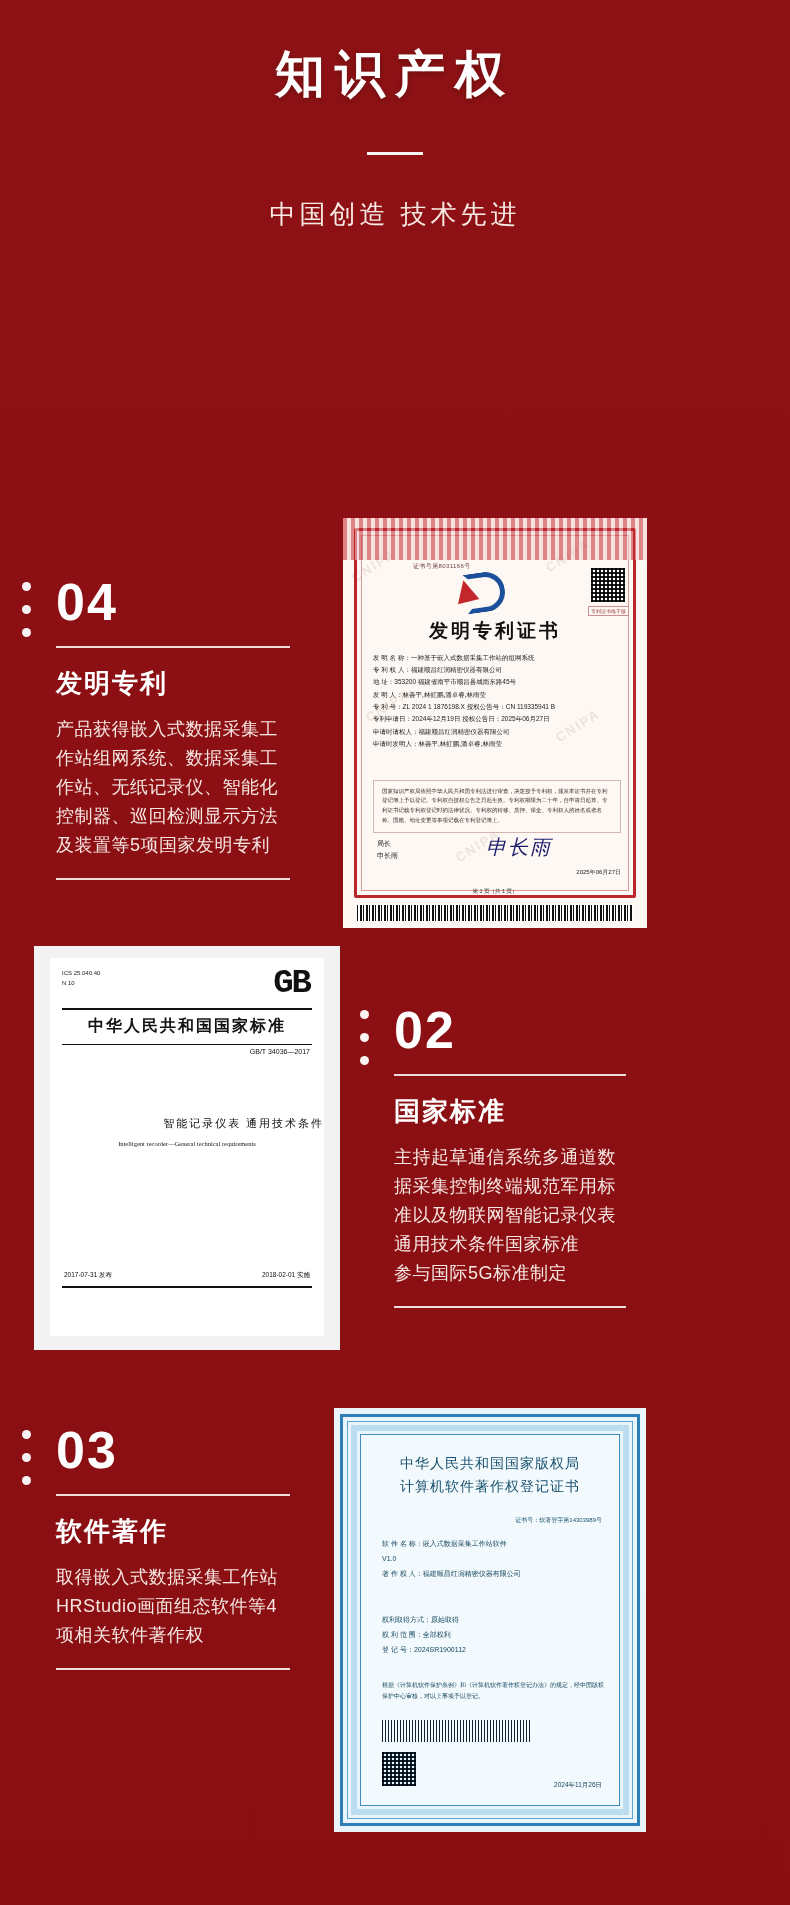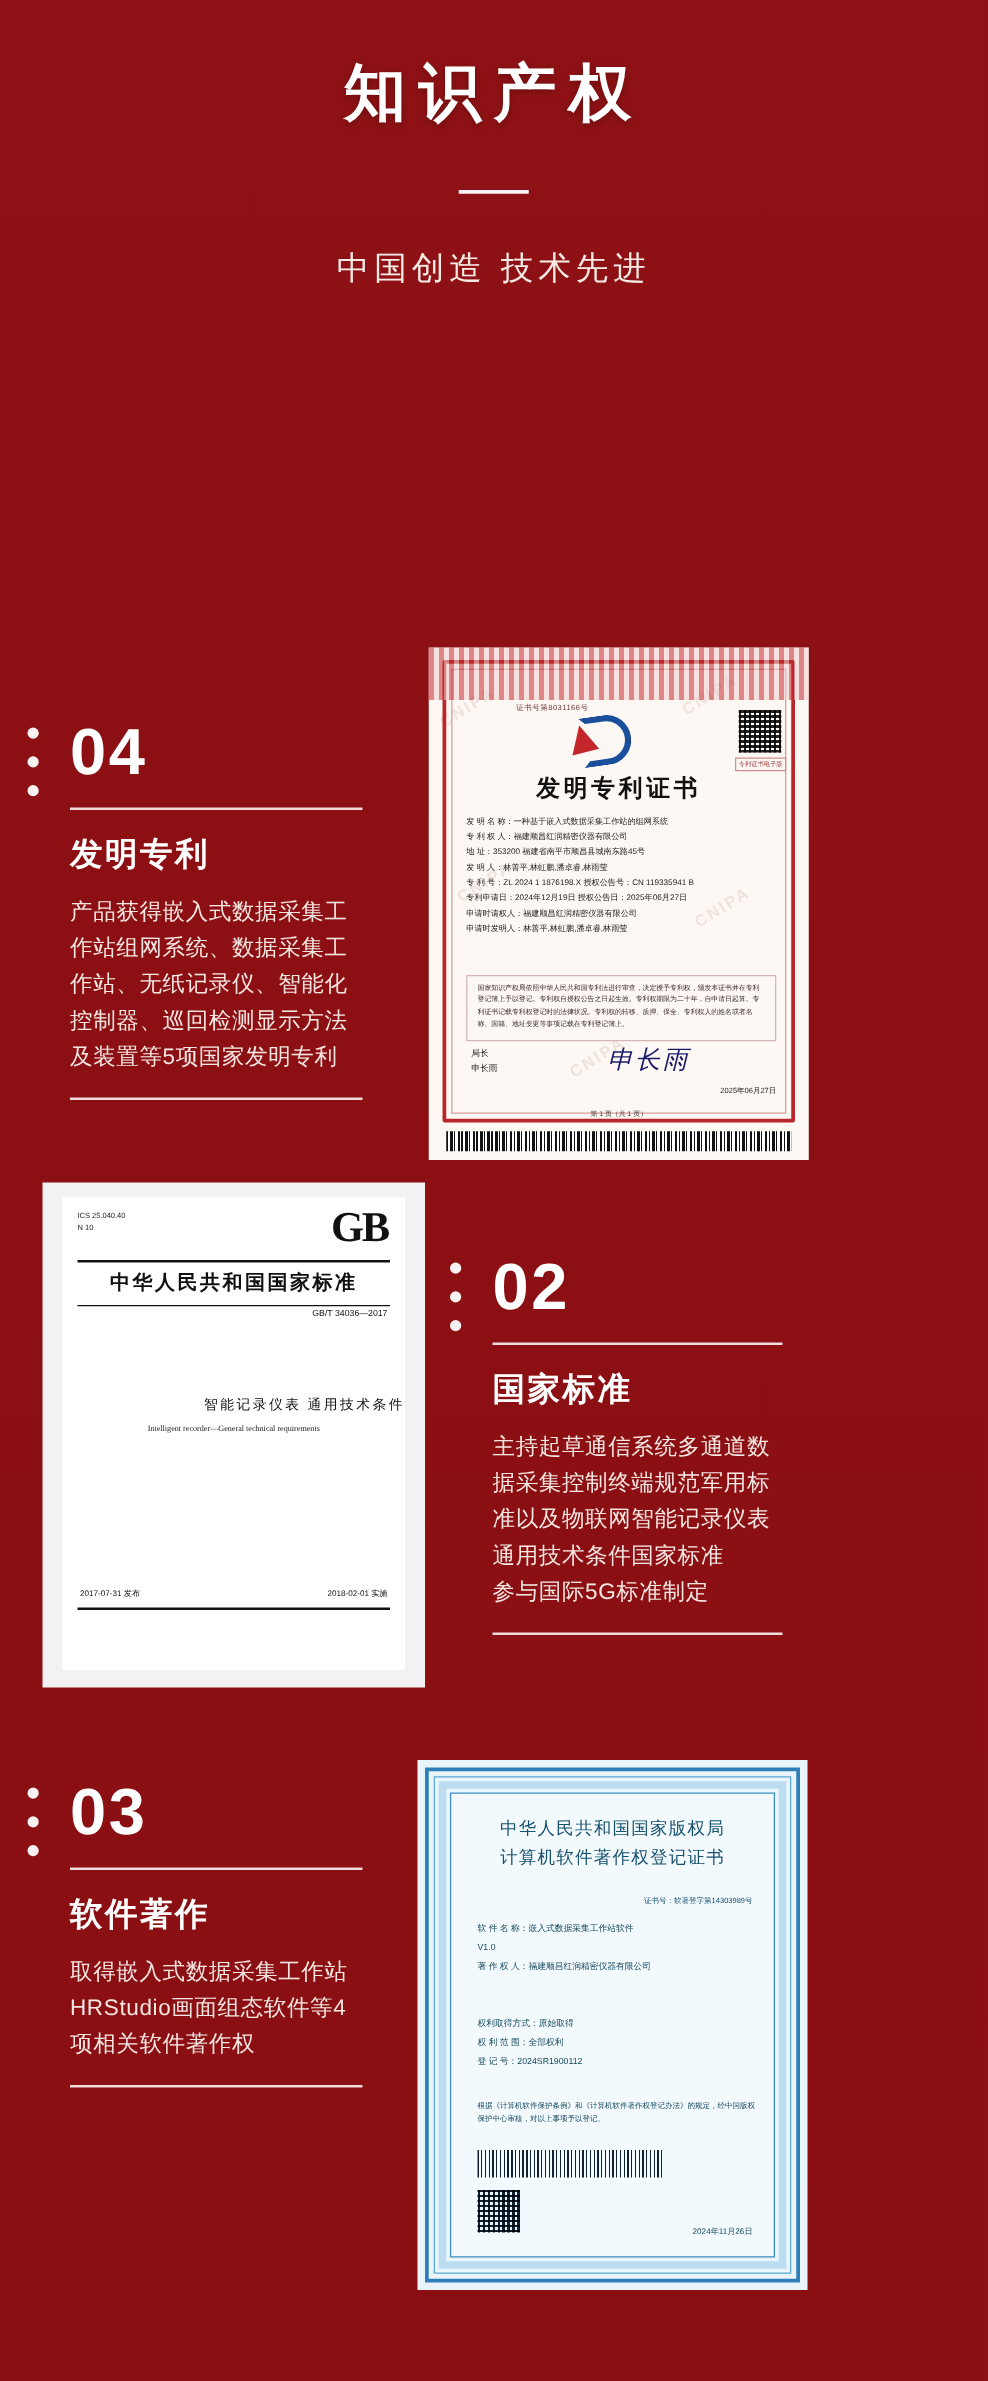--- a/index.html
+++ b/index.html
@@ -173,21 +173,21 @@
     position: absolute; left: 14px; right: 14px; bottom: 7px; height: 16px;
     background: repeating-linear-gradient(90deg,#111 0 1px,#fff 1px 3px,#111 3px 5px,#fff 5px 6px);
   }
 
   
   .cert2 { left: 34px; top: 714px; width: 306px; height: 404px; background: #f2f2f2; }
   .c2-inner { position: absolute; inset: 12px 16px 14px 16px; background: #fff; }
   .c2-ics { position: absolute; left: 12px; top: 10px; font-size: 6px; color: #222; line-height: 1.7; }
   .c2-gb {
     position: absolute; right: 14px; top: 6px; font-size: 34px; font-weight: bold;
-    color: #111; font-family: Liberation Serif, serif; letter-spacing: -2px;
+    color: #111; font-family: Liberation Mono, monospace; letter-spacing: -2px;
   }
   .c2-line { position: absolute; left: 12px; right: 12px; top: 50px; height: 2px; background: #111; }
   .c2-title {
     position: absolute; left: 0; right: 0; top: 58px; text-align: center;
     font-size: 16px; font-weight: bold; color: #111; letter-spacing: 2px;
     font-family: "Liberation Serif", serif;
   }
   .c2-line2 { position: absolute; left: 12px; right: 12px; top: 86px; height: 1px; background: #111; }
   .c2-code { position: absolute; right: 14px; top: 90px; font-size: 7px; color: #111; }
   .c2-sub {

